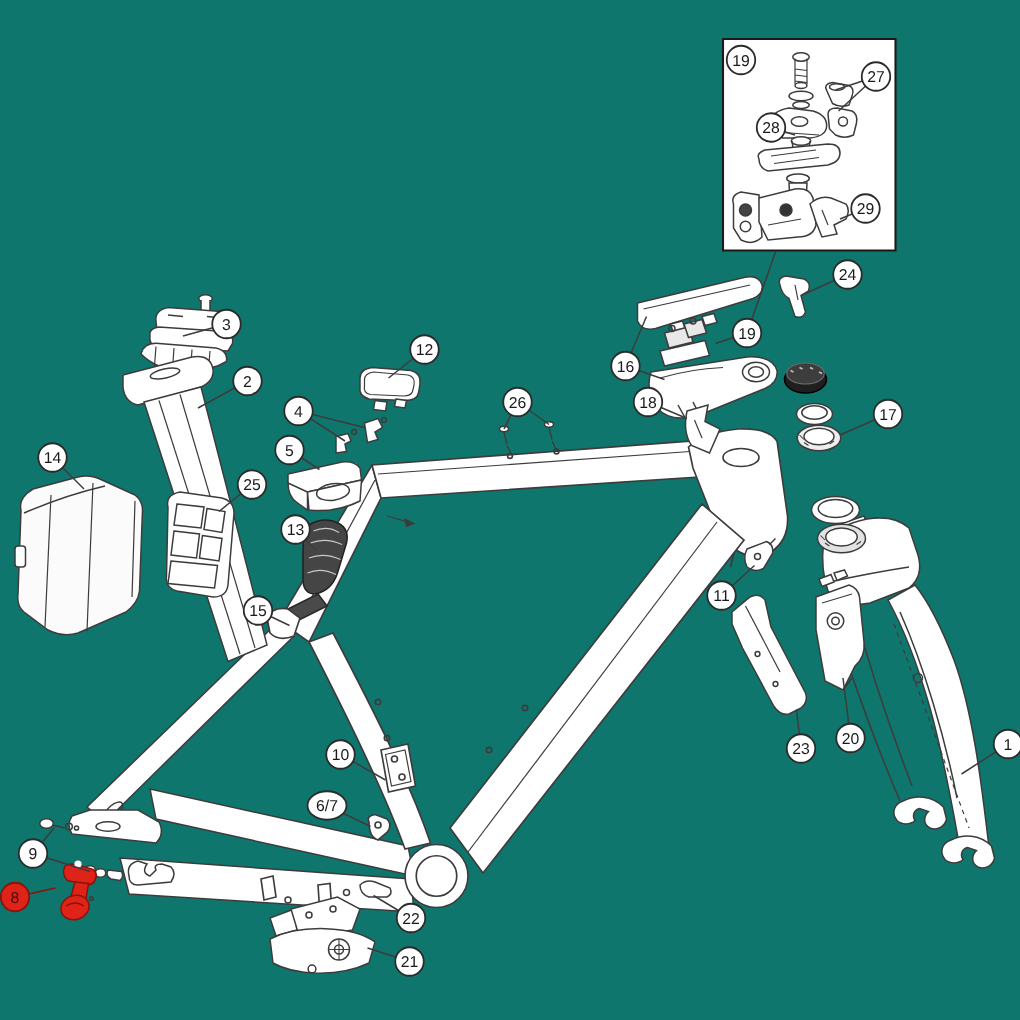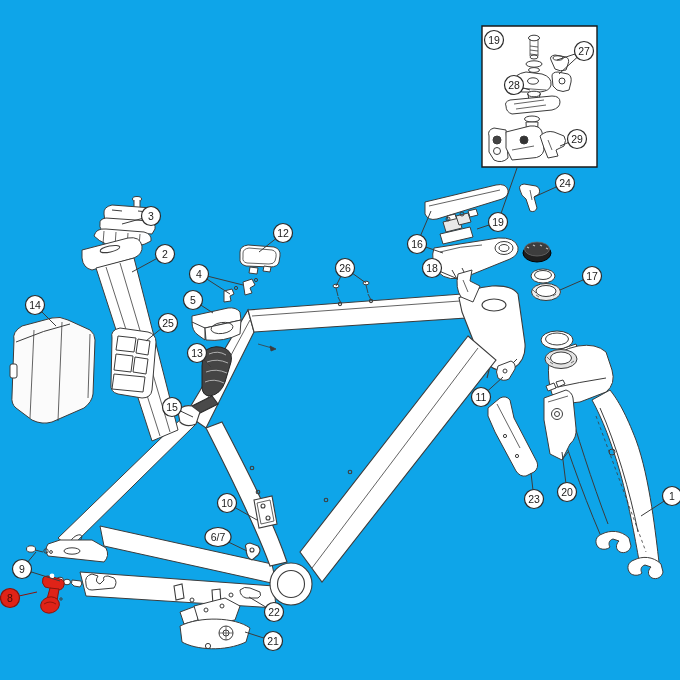--- a/index.html
+++ b/index.html
@@ -1,16 +1,16 @@
 <!DOCTYPE html>
 <html><head>
 <meta charset="utf-8">
 <style>
   html,body{margin:0;padding:0;background:#ffffff;}
-  #stage{width:680px;height:680px;position:relative;background:#0ea5e9;overflow:hidden;}
+  #stage{width:680px;height:680px;position:relative;background:#0f766e;overflow:hidden;}
   svg{display:block;}
   .callout-num{font-family:"Liberation Sans","DejaVu Sans",sans-serif;font-size:10.5px;font-weight:400;}
   path,ellipse,circle,line,rect,polyline{vector-effect:non-scaling-stroke;}
 </style>
 </head>
 <body>
 
 <div id="stage">
 <svg id="diagram-svg" width="680" height="680" viewBox="0 0 680 680" xmlns="http://www.w3.org/2000/svg">
 

